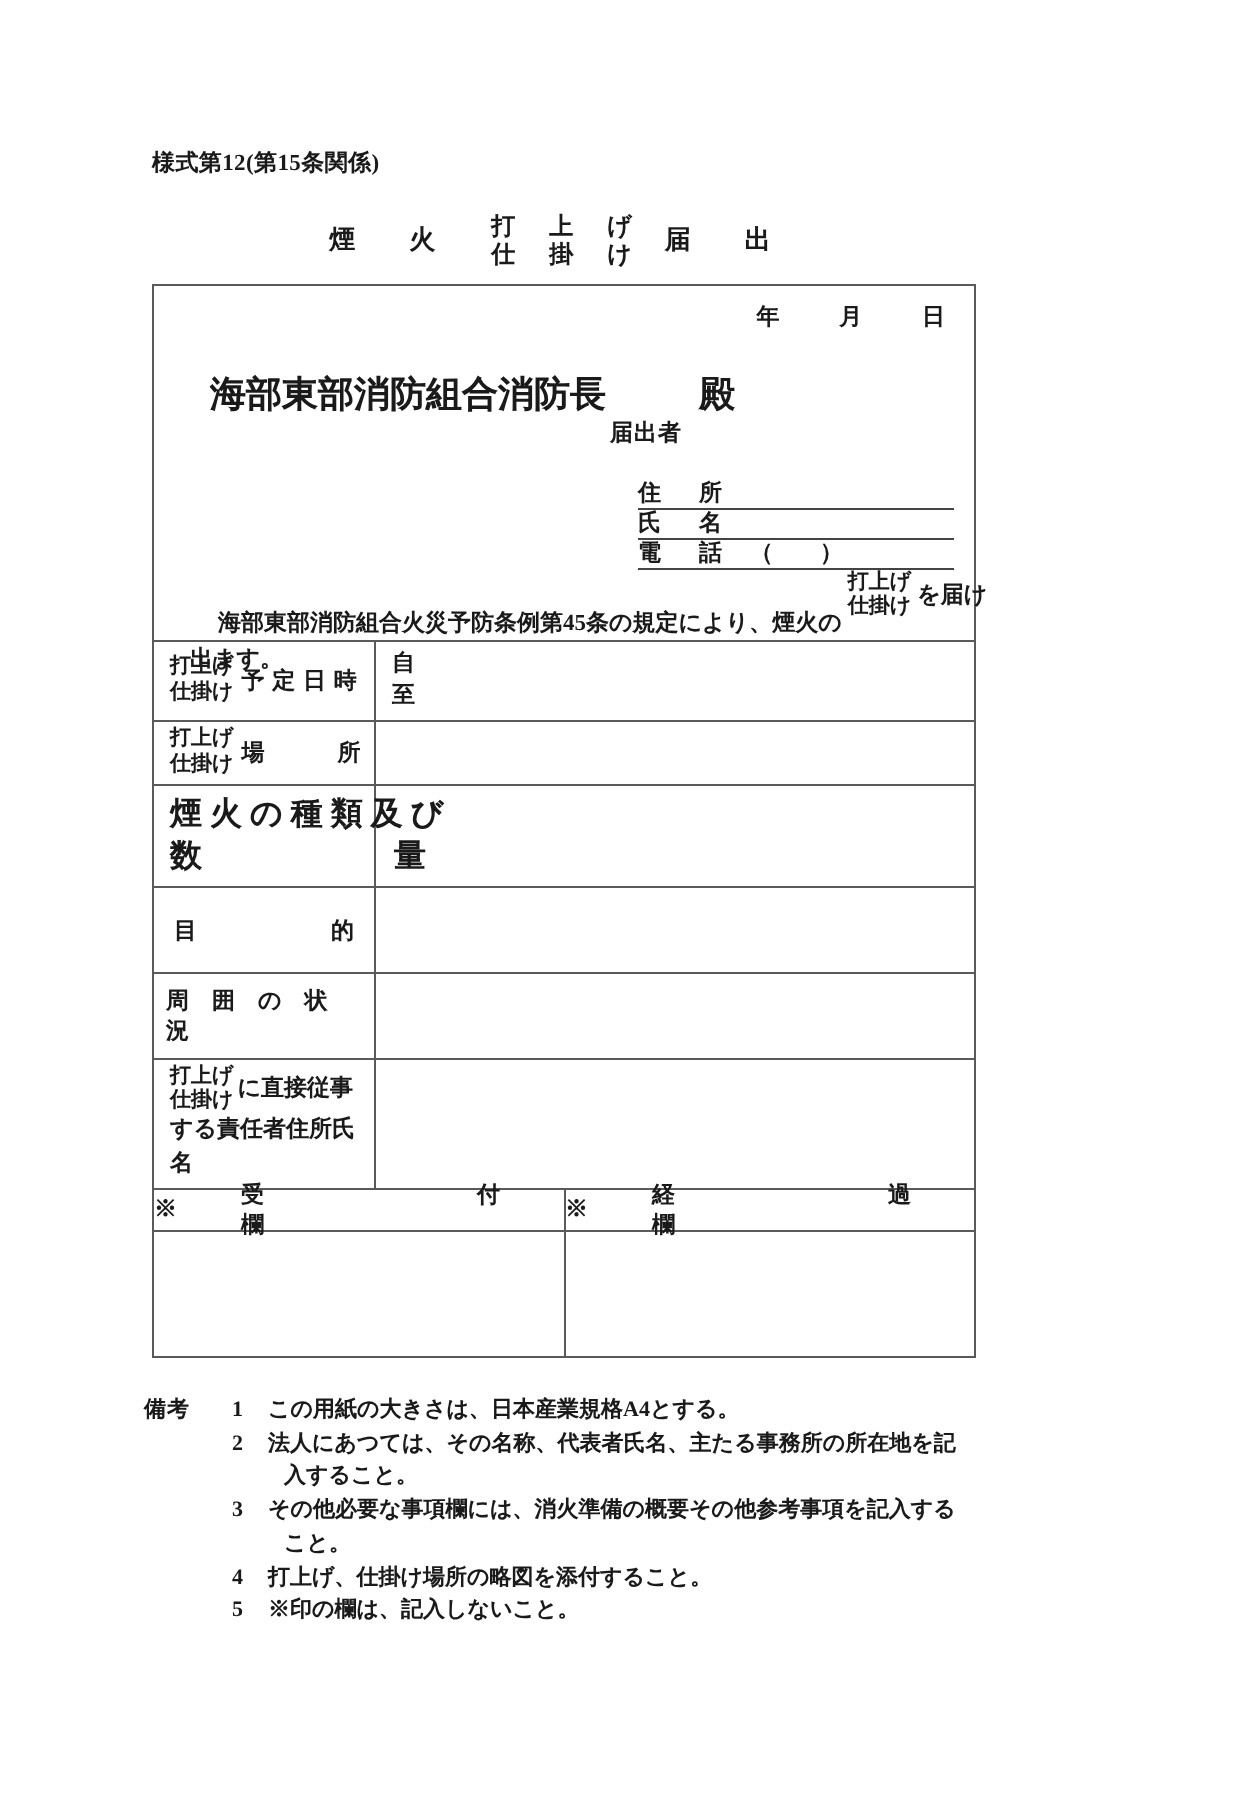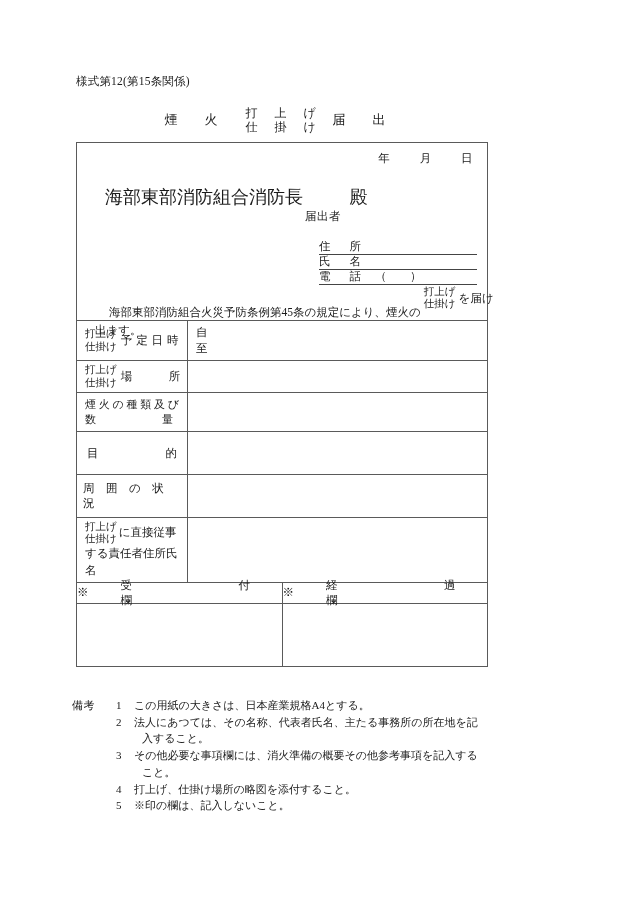--- a/index.html
+++ b/index.html
@@ -13,21 +13,21 @@
     height: 903px;
     position: relative;
     font-family: "Liberation Serif", "DejaVu Serif", serif;
     color: #1a1a1a;
     overflow: hidden;
   }
 
   .page {
     position: absolute;
     left: 0; top: 0;
-    width: 630px; height: 903px;
+    width: 630px; height: 903px; font-weight: bold;
   }
 
   
   .form-no {
     position: absolute;
     left: 76px;
     top: 74px;
     font-size: 11.5px;
     letter-spacing: 0.2px;
     white-space: nowrap;
@@ -159,21 +159,21 @@
     table-layout: fixed;
   }
   .ftable td {
     border-top: 1px solid #5a5a5a;
     padding: 0;
     vertical-align: middle;
   }
   .col-label { width: 110px; border-right: 1px solid #5a5a5a; }
 
   .lbl {
-    font-size: 11px;
+    font-size: 16px;
     padding: 4px 6px 4px 8px;
     white-space: nowrap;
   }
   
   .lbl-spread {
     display: flex;
     justify-content: space-between;
     padding: 4px 10px 4px 10px;
     font-size: 11.5px;
   }

